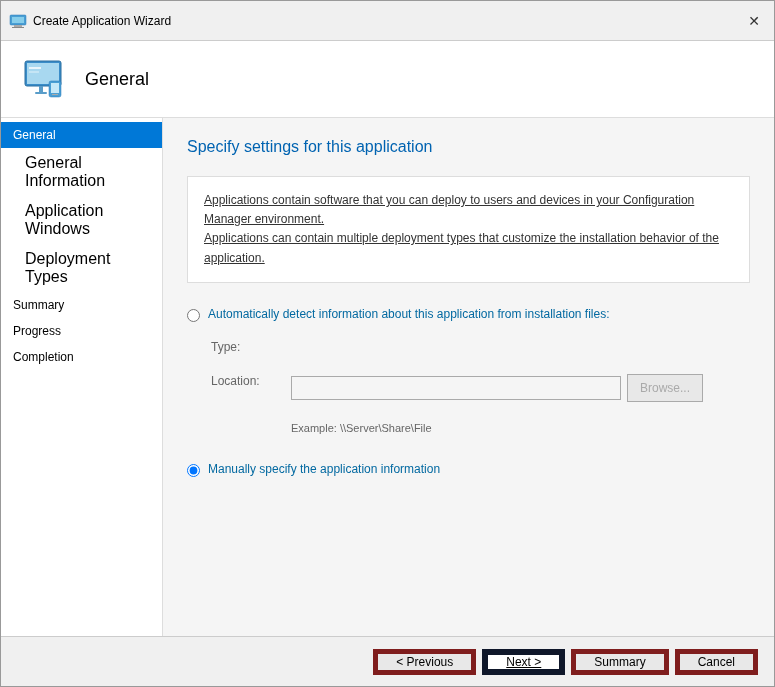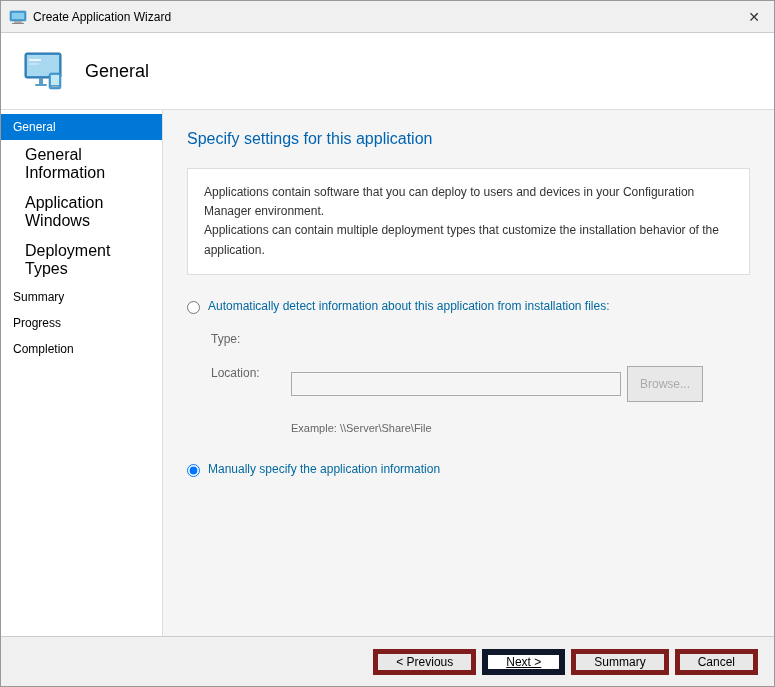--- a/index.html
+++ b/index.html
@@ -17,21 +17,21 @@
       height: 687px;
       background: #fff;
       border: 1px solid #999;
       display: flex;
       flex-direction: column;
     }
 
     
     .title-bar {
       background: #f0f0f0;
-      height: 32px;
+      height: 40px;
       display: flex;
       align-items: center;
       padding: 0 8px;
       border-bottom: 1px solid #ccc;
       flex-shrink: 0;
     }
     .title-bar-icon {
       width: 18px;
       height: 18px;
       margin-right: 6px;
@@ -120,20 +120,21 @@
     }
 
     .info-box {
       background: #fff;
       border: 1px solid #ddd;
       padding: 14px 16px;
       margin-bottom: 24px;
       font-size: 12px;
       color: #333;
       line-height: 1.6;
+      text-decoration: underline;
     }
 
     .option-row {
       display: flex;
       align-items: flex-start;
       margin-bottom: 18px;
     }
     .option-row input[type="radio"] {
       margin-top: 2px;
       margin-right: 8px;
@@ -180,21 +181,21 @@
       border: 1px solid #aaa;
       background: #fff;
       font-size: 12px;
       padding: 0 6px;
     }
     .form-input:disabled {
       background: #f5f5f5;
       color: #aaa;
     }
     .btn-browse {
-      height: 36px;
+      height: 28px;
       padding: 0 12px;
       background: #e8e8e8;
       border: 1px solid #aaa;
       font-size: 12px;
       cursor: pointer;
       color: #333;
     }
     .btn-browse:disabled {
       color: #aaa;
       cursor: default;

